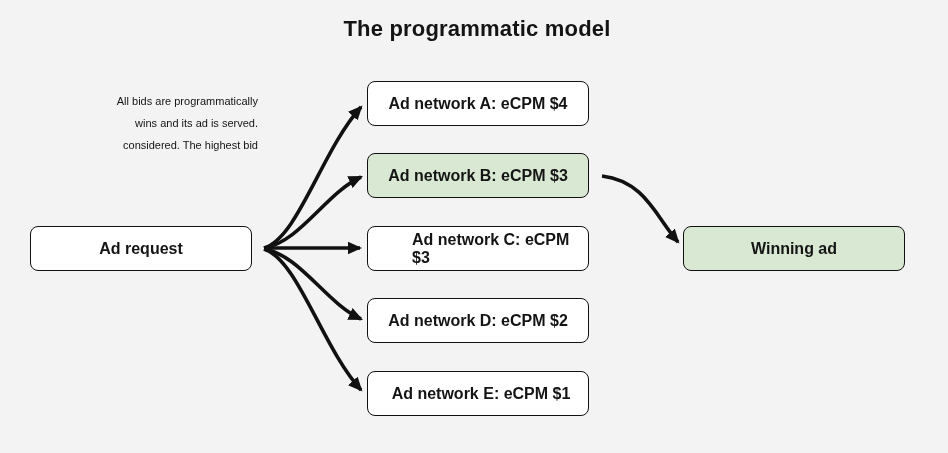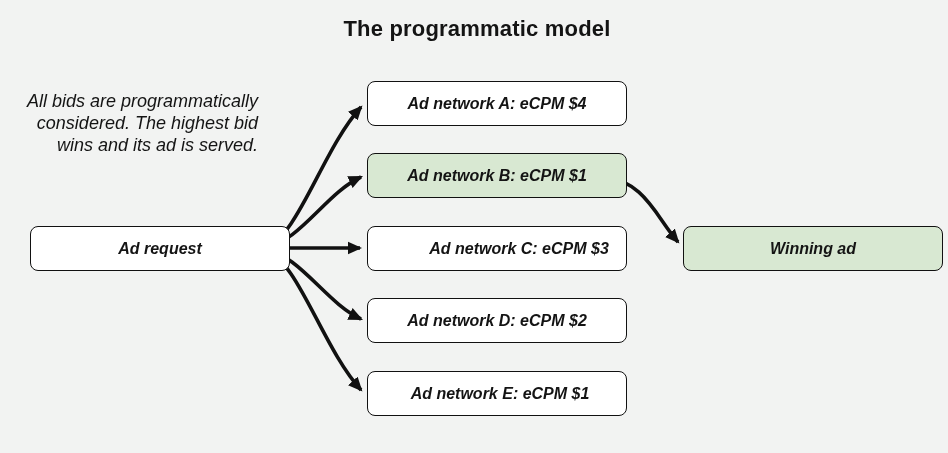--- a/index.html
+++ b/index.html
@@ -16,71 +16,69 @@
   .title{
     position:absolute;top:16px;left:18px;right:12px;
     text-align:center;
     font-size:22px;font-weight:700;
     color:var(--text,#141414);
     letter-spacing:.2px;
   }
   .caption{
     position:absolute;top:90px;left:0;width:258px;
     text-align:right;
-    font-size:18px;line-height:22px;
+    font-size:11px;line-height:22px;
     color:var(--text,#141414);
-    font-style:italic;
   }
   .caption span{display:block;}
   .arrows{
     position:absolute;top:0;left:0;width:948px;height:453px;
     z-index:1;pointer-events:none;
   }
   .arrows path.flow{
     fill:none;
     stroke:var(--arrow,#111);
     stroke-width:3.6px;
   }
   .arrows marker path{
     fill:var(--arrow,#111);
     stroke:none;
   }
   .box{
     position:absolute;
-    width:260px;height:45px;
+    width:222px;height:45px;
     box-sizing:border-box;
     background:var(--box-fill,#ffffff);
     border:1.5px solid var(--border,#111);
     border-radius:8px;
     display:flex;align-items:center;justify-content:center;
     font-size:16px;font-weight:700;
     color:var(--text,#141414);
     z-index:2;
-    font-style:italic;
   }
   .box.highlight{background:var(--highlight-fill,#d8e8d2);}
   .ad-request{left:30px;top:226px;}
   .net-a{left:367px;top:81px;}
   .net-b{left:367px;top:153px;}
   .net-c{left:367px;top:226px;padding-left:44px;}
   .net-d{left:367px;top:298px;}
   .net-e{left:367px;top:371px;padding-left:6px;}
   .winning{left:683px;top:226px;}
 </style>
 </head>
 <body style="--background: #f2f3f2; --box-fill: #ffffff; --highlight-fill: #d8e8d2; --border: #111111; --arrow: #111111; --text: #141414;">
 
 <div class="stage">
 
   <div class="title">The programmatic model</div>
 
   <div class="caption">
     <span>All bids are programmatically</span>
+    <span>wins and its ad is served.</span>
     <span>considered. The highest bid</span>
-    <span>wins and its ad is served.</span>
   </div>
 
   <svg class="arrows" width="948" height="453" viewBox="0 0 948 453" aria-hidden="true">
     <defs>
       <marker id="ah" viewBox="0 0 10 10" refX="8.5" refY="5" markerWidth="4" markerHeight="4" orient="auto">
         <path d="M0,0.5 L10,5 L0,9.5 Z"></path>
       </marker>
     </defs>
     <path class="flow" d="M264,248 C298,238 322,150 361,107" marker-end="url(#ah)"></path>
     <path class="flow" d="M264,248 C300,242 326,193 361,177" marker-end="url(#ah)"></path>
@@ -91,21 +89,21 @@
   </svg>
 
   <div class="box ad-request">
     <span>Ad request</span>
   </div>
 
   <div class="box net-a">
     <span>Ad network A: eCPM $4</span>
   </div>
   <div class="box net-b highlight">
-    <span>Ad network B: eCPM $1</span>
+    <span>Ad network B: eCPM $3</span>
   </div>
   <div class="box net-c">
     <span>Ad network C: eCPM $3</span>
   </div>
   <div class="box net-d">
     <span>Ad network D: eCPM $2</span>
   </div>
   <div class="box net-e">
     <span>Ad network E: eCPM $1</span>
   </div>

